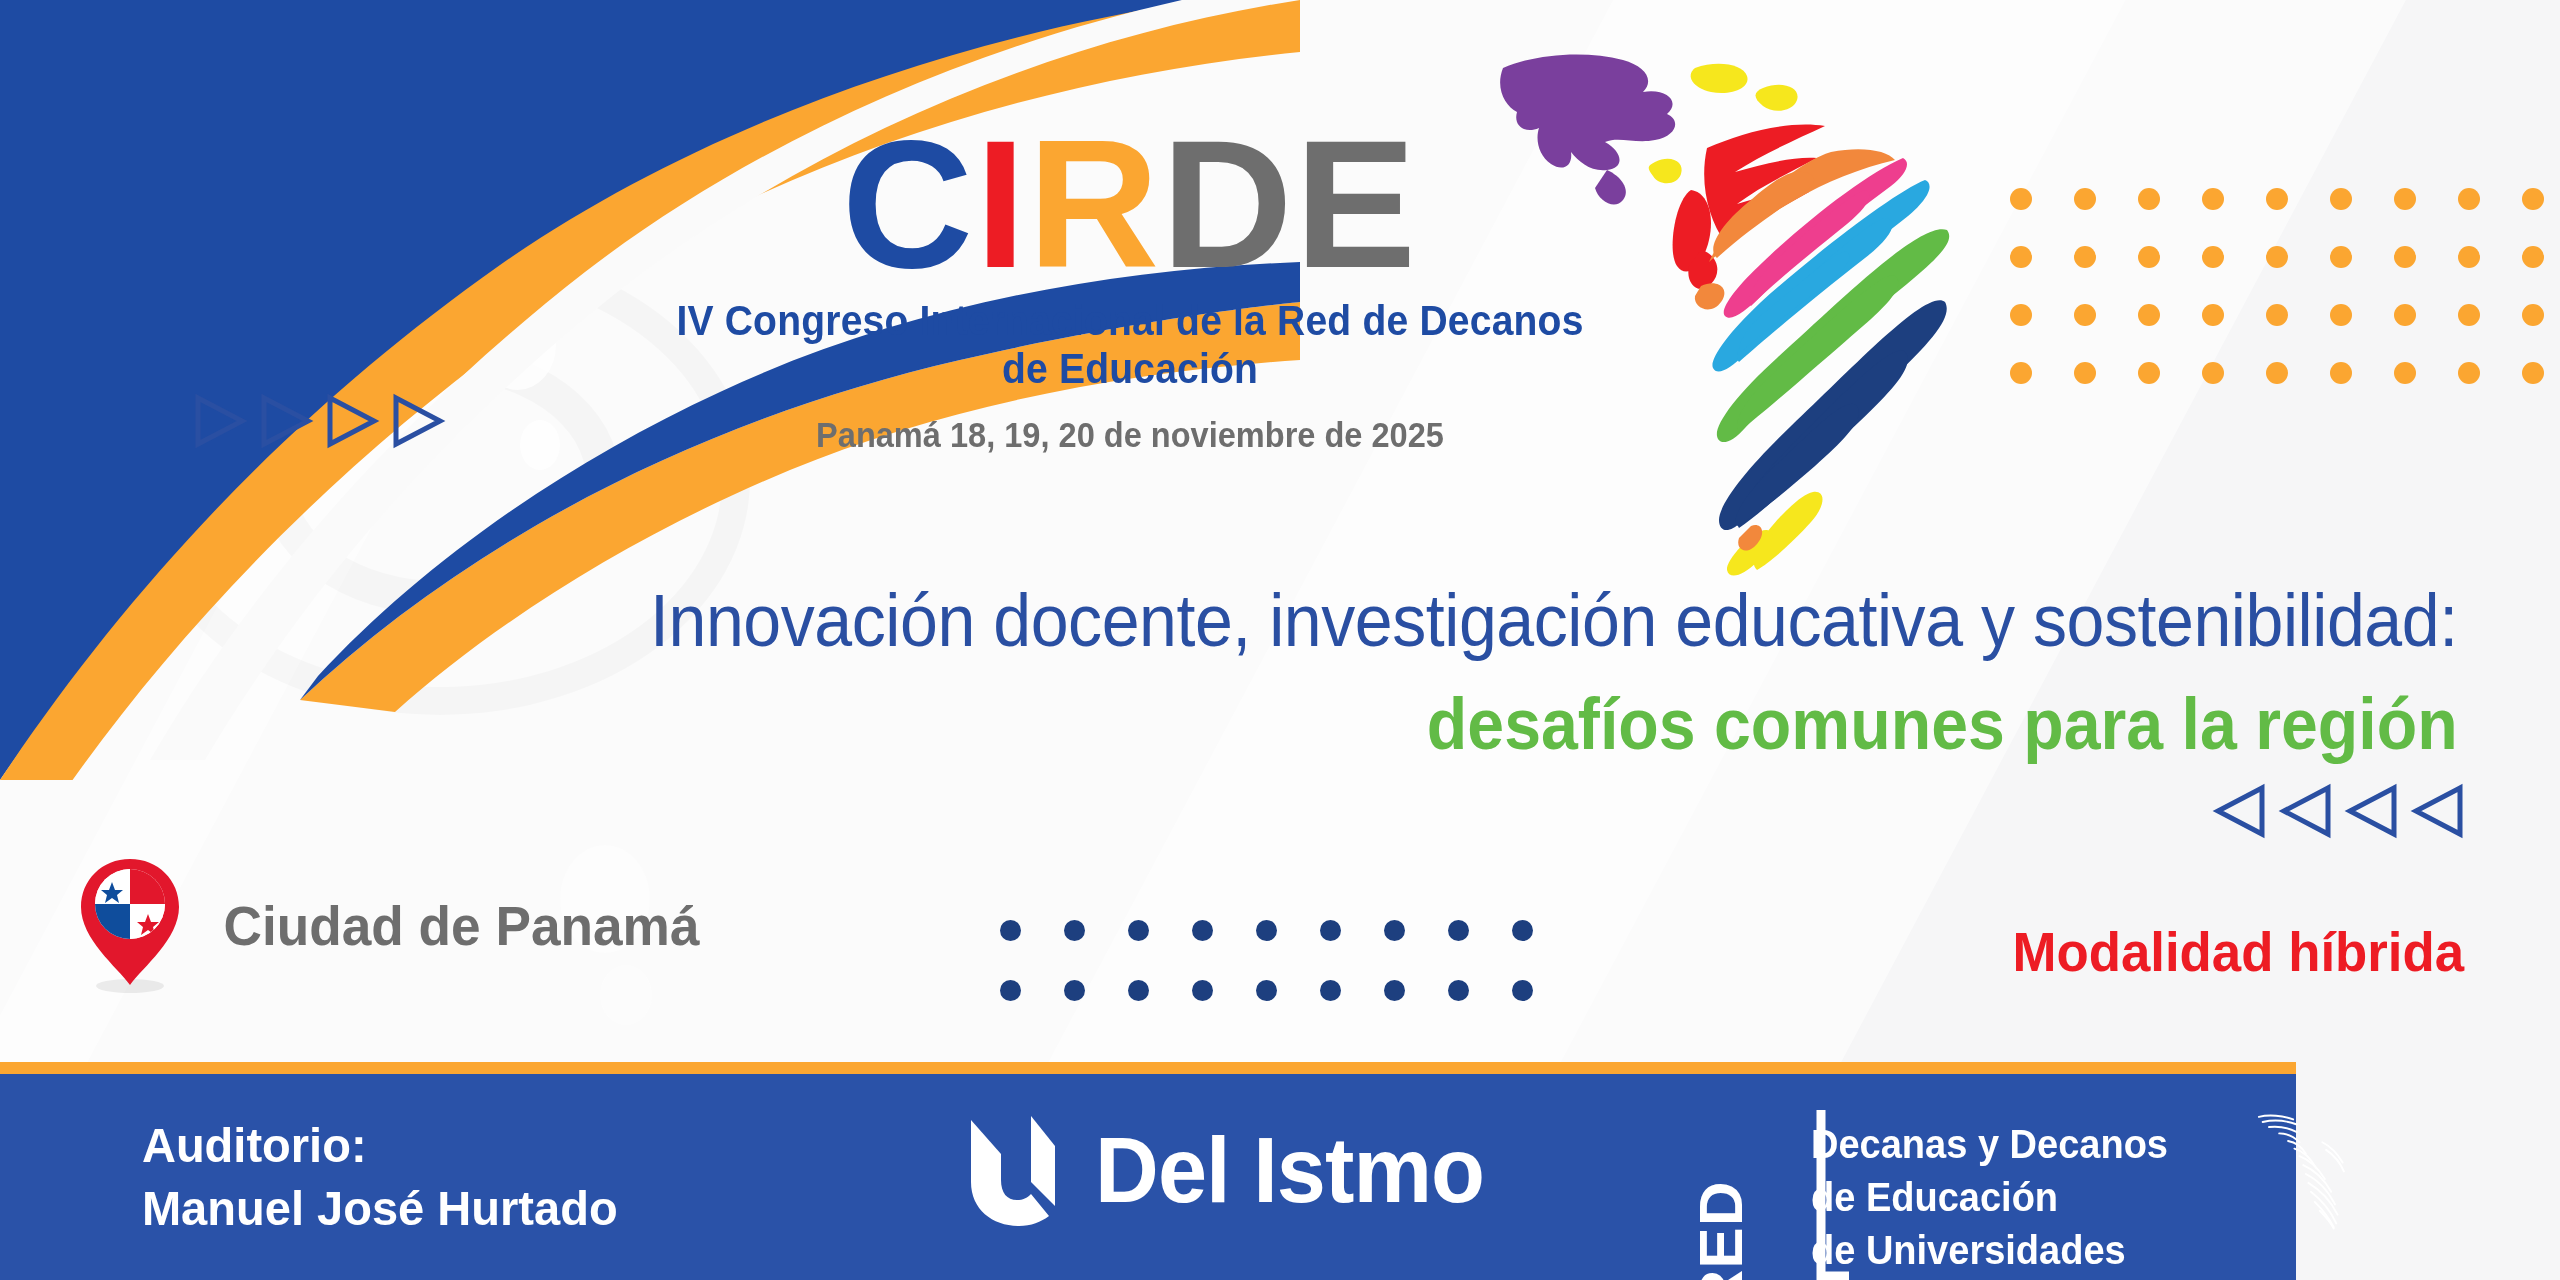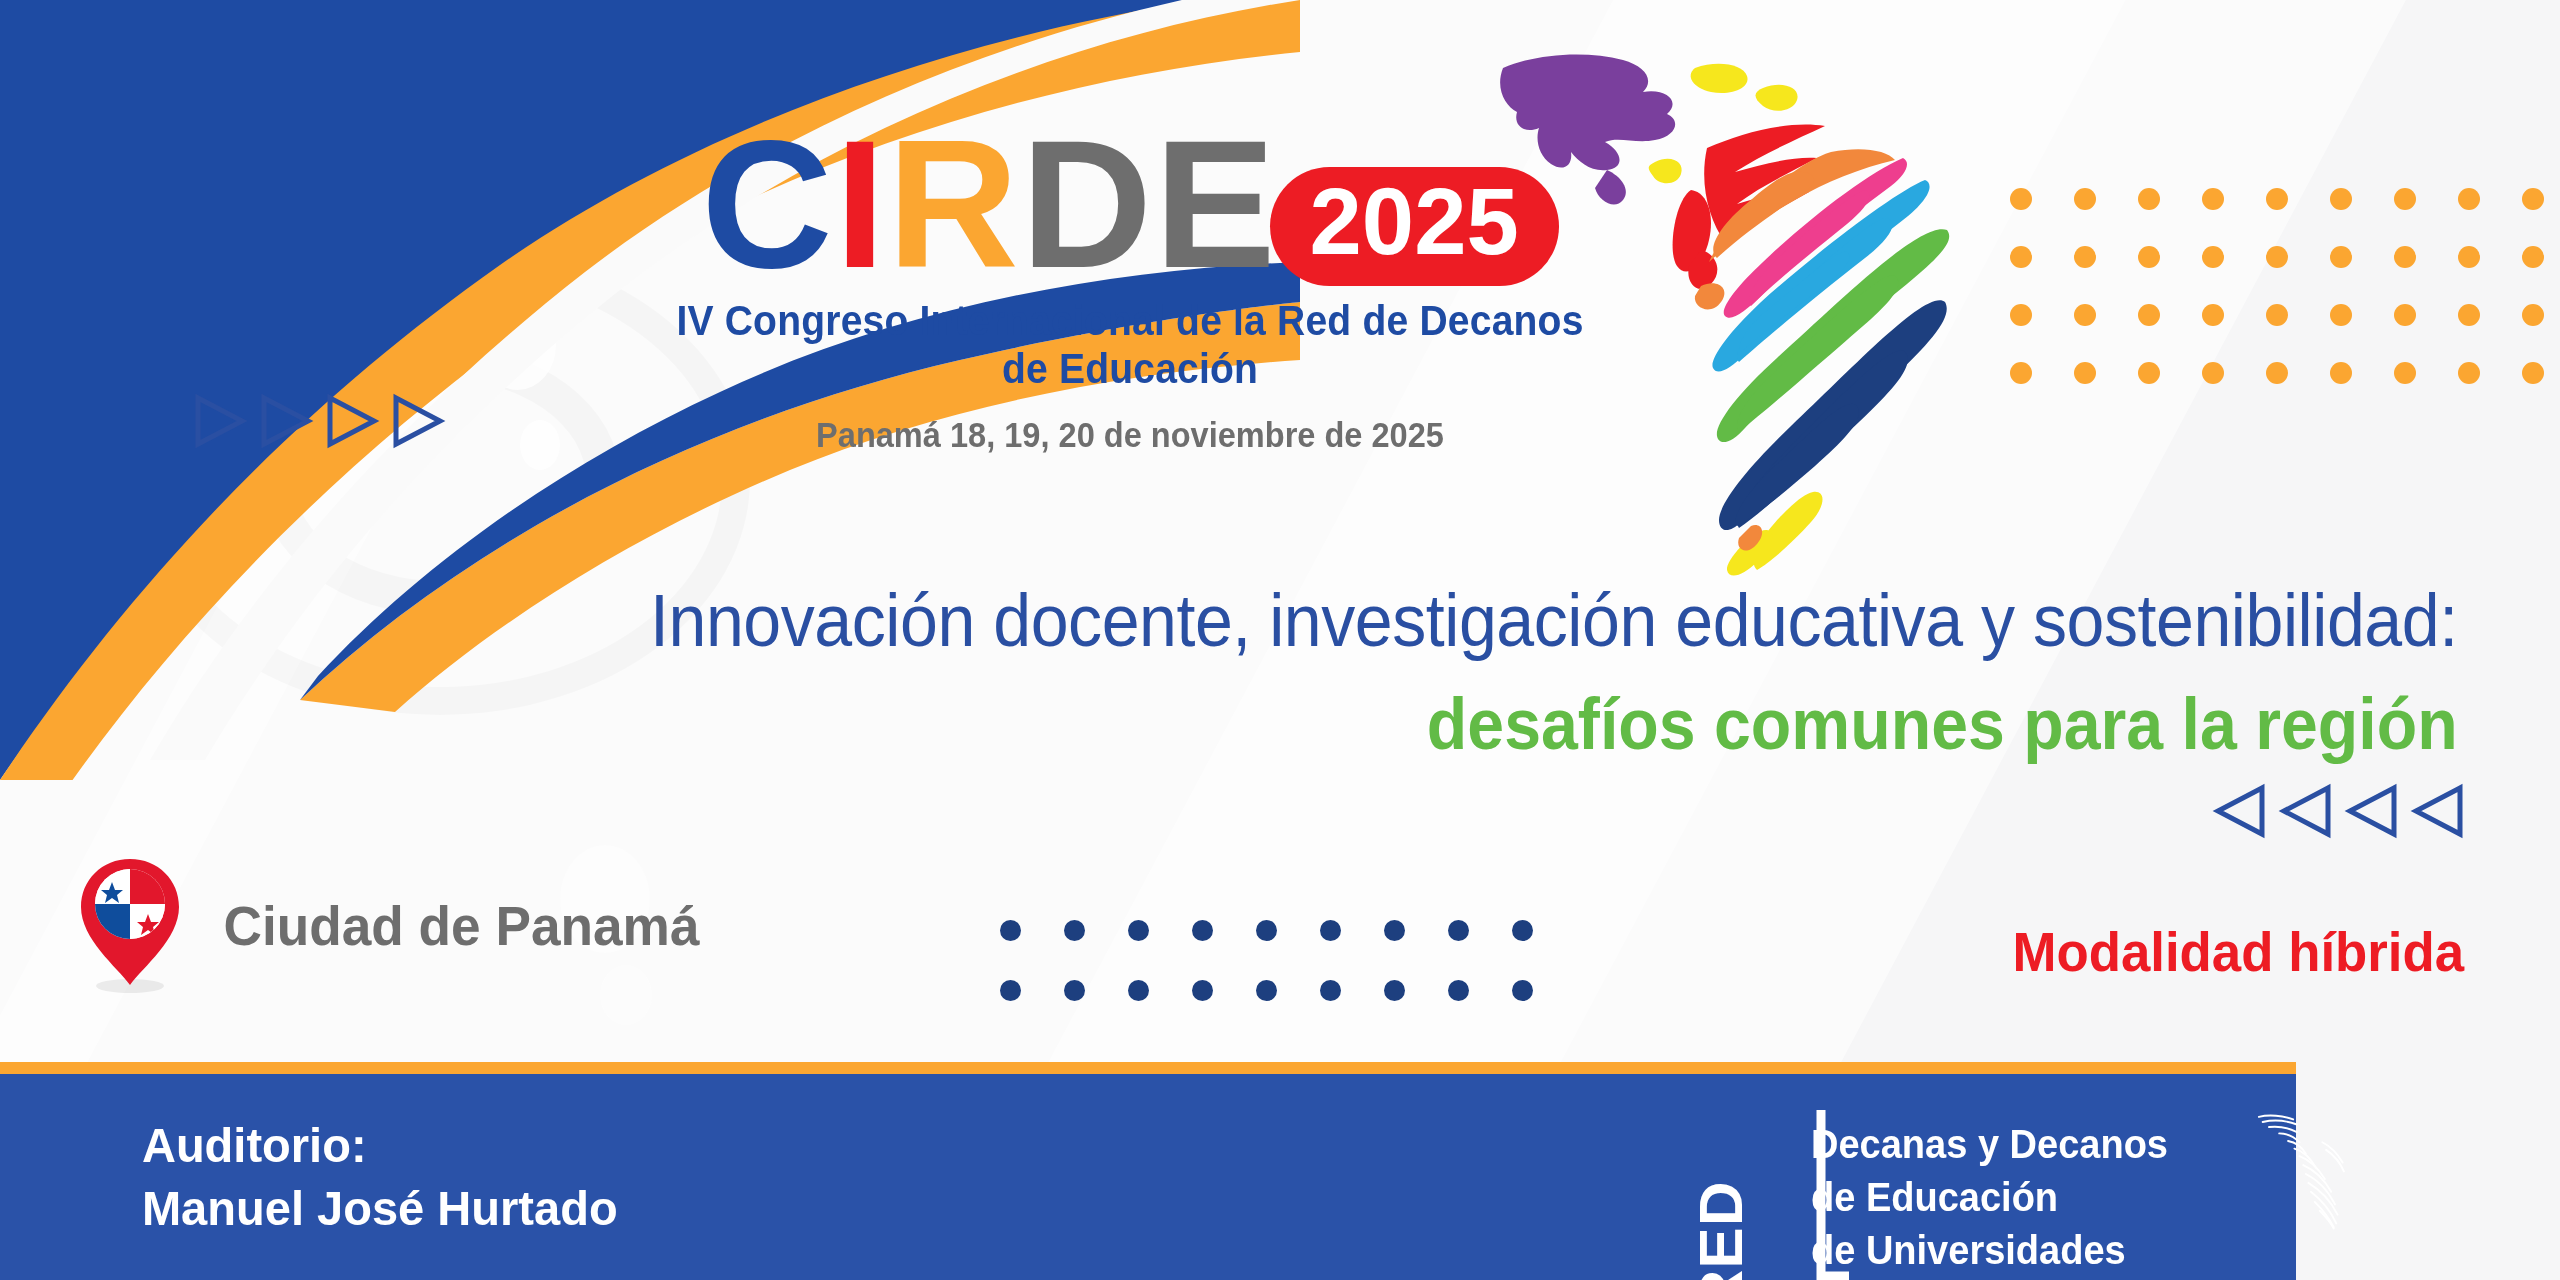--- a/index.html
+++ b/index.html
@@ -153,21 +153,20 @@
     </svg>
   </div>
 
   <div class="logo-wrap">
     <div class="cirde">
       <span class="L-c">C</span>
       <span class="L-i">I</span>
       <span class="L-r">R</span>
       <span class="L-d">D</span>
       <span class="L-e">E</span>
-      <span class="badge-2025">2025</span>
     </div>
     <div class="logo-sub">IV Congreso Internacional de la Red de Decanos de Educación</div>
     <div class="logo-date">Panamá 18, 19, 20 de noviembre de 2025</div>
   </div>
 
   <div class="brushmap">
     <svg width="460" height="540" viewBox="0 0 460 540">
 
       <path d="M8,28 C40,14 90,10 128,20 C150,26 160,40 148,52 C172,48 186,62 172,74
                C186,80 182,96 160,100 C140,104 124,96 110,102 C128,112 130,128 112,130
@@ -337,20 +336,30 @@
   </div>
 
   <div class="modal">Modalidad híbrida</div>
 
   <div class="footer">
     <div class="aud">
       <div>Auditorio:</div>
       <div>Manuel José Hurtado</div>
     </div>
 
+    <div class="istmo">
+      <svg width="108" height="120" viewBox="0 0 108 120">
+        <path d="M6,10 L6,72 C6,100 28,116 54,116 C66,116 76,112 84,106 L66,84
+                 C62,88 58,90 52,90 C42,90 36,83 36,70 L36,10 Z" fill="#ffffff"></path>
+        <path d="M6,10 L36,44 L36,10 Z" fill="#2a52a8"></path>
+        <path d="M66,6 L66,72 L90,96 L90,6 Z" fill="#ffffff"></path>
+        <path d="M66,6 L90,6 L90,36 Z" fill="#2a52a8"></path>
+      </svg>
+      <div class="istmo-text">Del Istmo</div>
+    </div>
 
     <div class="redlogo">
       <div style="position:relative;width:104px;height:185px;">
         <div class="red-word" style="position:absolute;left:-56px;top:56px;">RED</div>
         <svg width="104" height="185" viewBox="0 0 104 185" style="position:absolute;left:0;top:0;">
           <path d="M76,6 L76,172 L560,172" fill="none" stroke="#ffffff" stroke-width="9"></path>
         </svg>
       </div>
       <div class="red-lines">
         <div>Decanas y Decanos de Educación</div>

